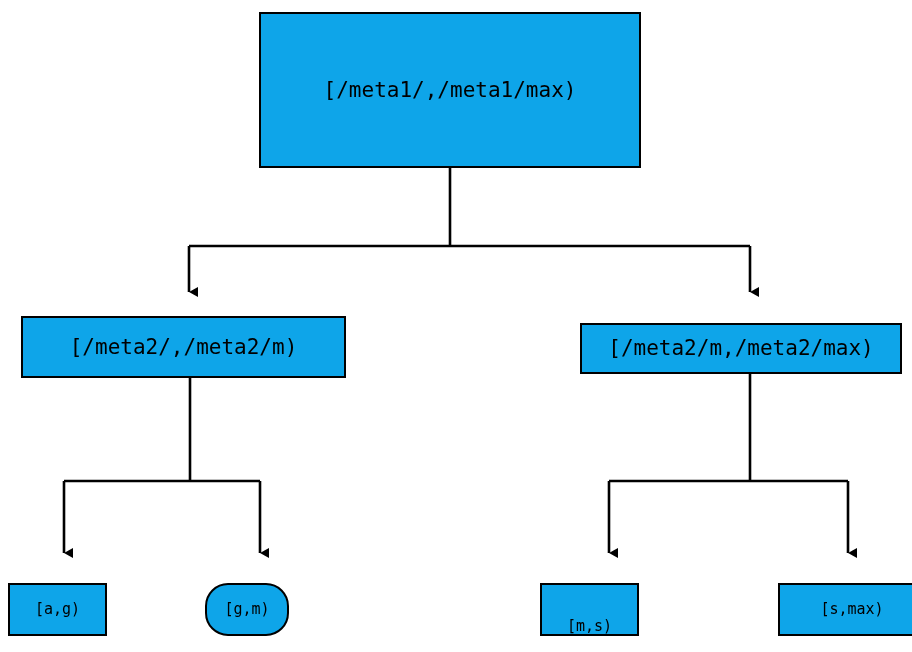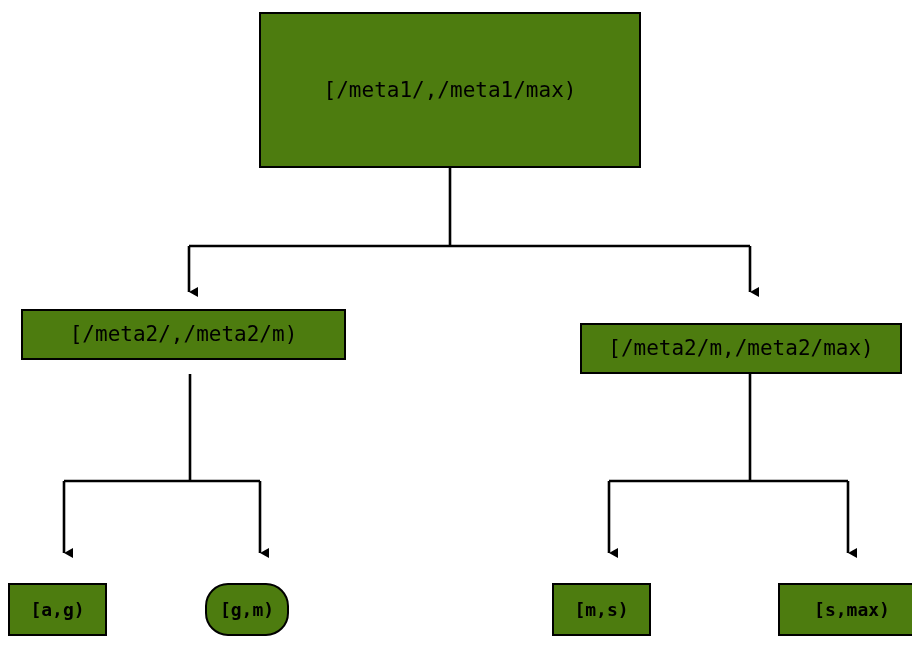--- a/index.html
+++ b/index.html
@@ -21,21 +21,21 @@
     left: 0;
     top: 0;
     width: 912px;
     height: 652px;
     pointer-events: none;
   }
   .node-box {
     position: absolute;
     box-sizing: border-box;
     border: 2px solid #000000;
-    background: #4d7c0f;
+    background: #0ea5e9;
     display: flex;
     align-items: center;
     justify-content: center;
     color: #000000;
     white-space: pre;
   }
   .node-label {
     display: block;
     line-height: 1;
     letter-spacing: 0px;
@@ -46,23 +46,23 @@
     left: 259px;
     top: 12px;
     width: 382px;
     height: 156px;
   }
   #node-root .node-label { font-size: 21px; }
 
   
   #node-left-internal {
     left: 21px;
-    top: 309px;
+    top: 316px;
     width: 325px;
-    height: 51px;
+    height: 62px;
     justify-content: center;
   }
   #node-right-internal {
     left: 580px;
     top: 323px;
     width: 322px;
     height: 51px;
     align-items: center;
   }
   #node-left-internal .node-label,
@@ -76,32 +76,33 @@
     height: 53px;
   }
   #node-leaf-gm {
     left: 205px;
     top: 583px;
     width: 84px;
     height: 53px;
     border-radius: 23px;
   }
   #node-leaf-ms {
-    left: 552px;
+    left: 540px;
     top: 583px;
     width: 99px;
     height: 53px;
+    align-items: flex-end;
   }
   #node-leaf-smax {
     left: 778px;
     top: 583px;
     width: 148px;
     height: 53px;
   }
-  .leaf .node-label { font-size: 18px; font-weight: bold; }
+  .leaf .node-label { font-size: 15px; }
 </style>
 </head>
 <body>
 
 <div id="diagram-root">
 
   <svg id="connector-layer" width="912" height="652" viewBox="0 0 912 652" xmlns="http://www.w3.org/2000/svg">
     <defs>
       <marker id="arrow-down" markerWidth="10" markerHeight="9" refX="5" refY="9" orient="auto" markerUnits="userSpaceOnUse">
         <polygon points="0,0 10,0 5,9" fill="#000000"></polygon>

